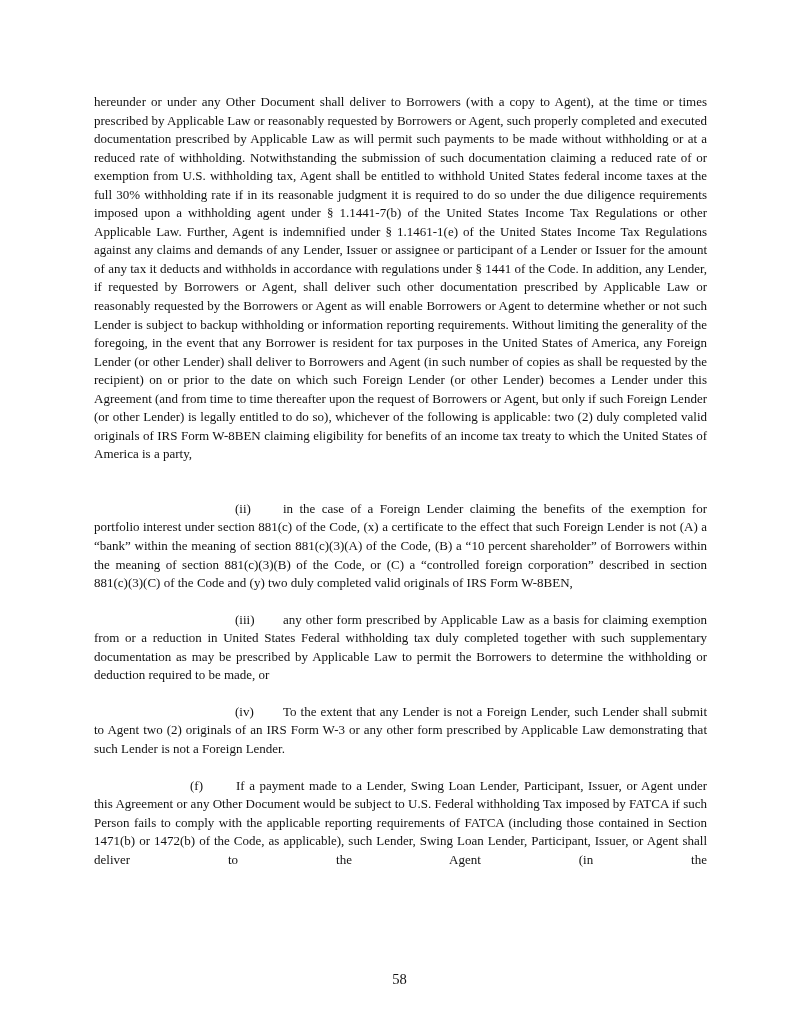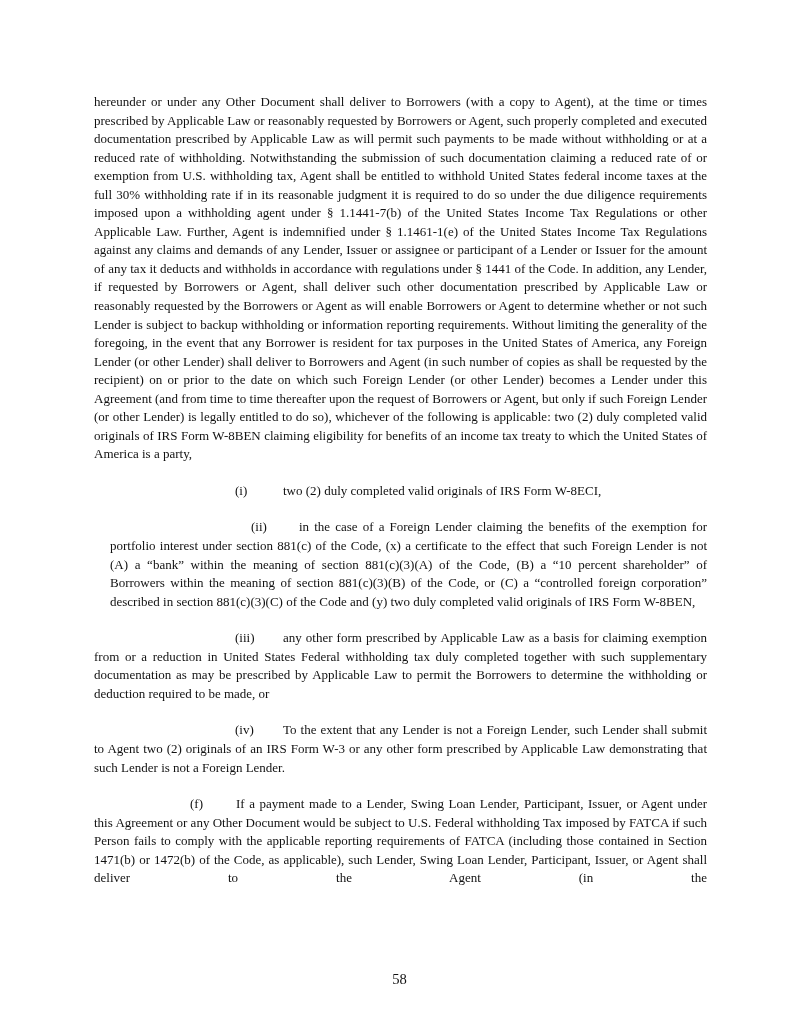--- a/index.html
+++ b/index.html
@@ -20,27 +20,24 @@
   }
 </style>
 </head>
 <body>
 
 <div class="page">
   <p class="para para-last-left">hereunder or under any Other Document shall deliver to Borrowers (with a copy to Agent), at the time or times prescribed by Applicable Law or reasonably requested by Borrowers or Agent, such properly completed and executed documentation prescribed by Applicable Law as will permit such payments to be made without withholding or at a reduced rate of withholding.  Notwithstanding the submission of such documentation claiming a reduced rate of or exemption from U.S. withholding tax, Agent shall be entitled to withhold United States federal income taxes at the full 30% withholding rate if in its reasonable judgment it is required to do so under the due diligence requirements imposed upon a withholding agent under § 1.1441-7(b) of the United States Income Tax Regulations or other Applicable Law.  Further, Agent is indemnified under § 1.1461-1(e) of the United States Income Tax Regulations against any claims and demands of any Lender, Issuer or assignee or participant of a Lender or Issuer for the amount of any tax it deducts and withholds in accordance with regulations under § 1441 of the Code.  In addition, any Lender, if requested by Borrowers or Agent, shall deliver such other documentation prescribed by Applicable Law or reasonably requested by the Borrowers or Agent as will enable Borrowers or Agent to determine whether or not such Lender is subject to backup withholding or information reporting requirements.  Without limiting the generality of the foregoing, in the event that any Borrower is resident for tax purposes in the United States of America, any Foreign Lender (or other Lender) shall deliver to Borrowers and Agent (in such number of copies as shall be requested by the recipient) on or prior to the date on which such Foreign Lender (or other Lender) becomes a Lender under this Agreement (and from time to time thereafter upon the request of Borrowers or Agent, but only if such Foreign Lender (or other Lender) is legally entitled to do so), whichever of the following is applicable: two (2) duly completed valid originals of IRS Form W-8BEN claiming eligibility for benefits of an income tax treaty to which the United States of America is a party,</p>
 
   <div class="gap"></div>
 
-  <p class="para para-last-left" style="padding-left:141px;">
-    <span class="lbl-i">(i)</span><span>two (2) duly completed valid originals of IRS Form W-8ECI,</span>
-  </p>
 
   <div class="gap"></div>
 
-  <p class="para para-last-left" style="text-indent:141px;margin-left:16px;">
+  <p class="para para-last-left" style="text-indent:141px;">
     <span class="lbl-i" style="text-indent:0;">(ii)</span><span>in the case of a Foreign Lender claiming the benefits of the exemption for portfolio interest under section 881(c) of the Code, (x) a certificate to the effect that such Foreign Lender is not (A) a “bank” within the meaning of section 881(c)(3)(A) of the Code, (B) a “10 percent shareholder” of Borrowers within the meaning of section 881(c)(3)(B) of the Code, or (C) a “controlled foreign corporation” described in section 881(c)(3)(C) of the Code and (y) two duly completed valid originals of IRS Form W-8BEN,</span>
   </p>
 
   <div class="gap"></div>
 
   <p class="para para-last-left" style="text-indent:141px;">
     <span class="lbl-i" style="text-indent:0;">(iii)</span><span>any other form prescribed by Applicable Law as a basis for claiming exemption from or a reduction in United States Federal withholding tax duly completed together with such supplementary documentation as may be prescribed by Applicable Law to permit the Borrowers to determine the withholding or deduction required to be made, or</span>
   </p>
 
   <div class="gap"></div>

